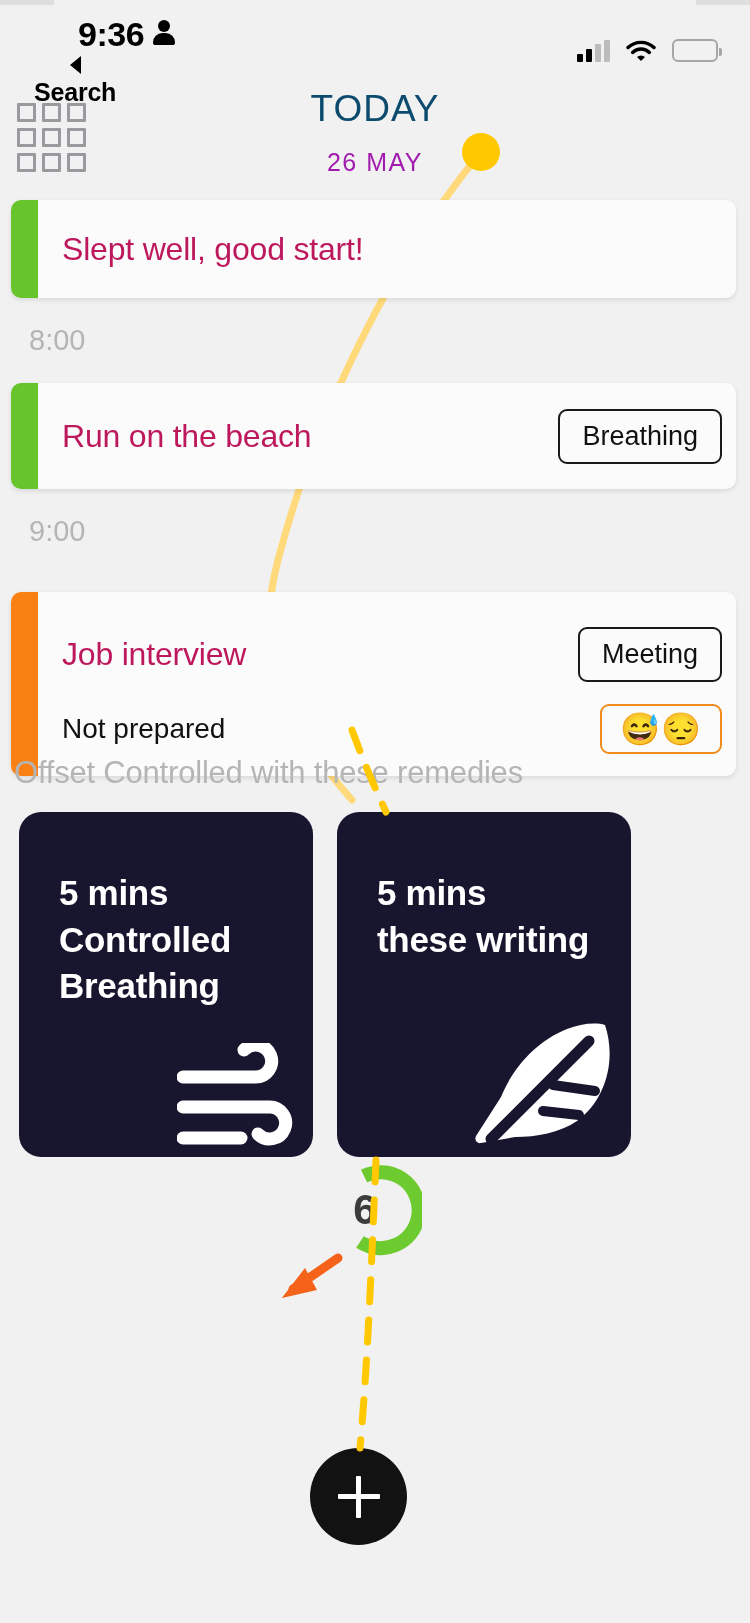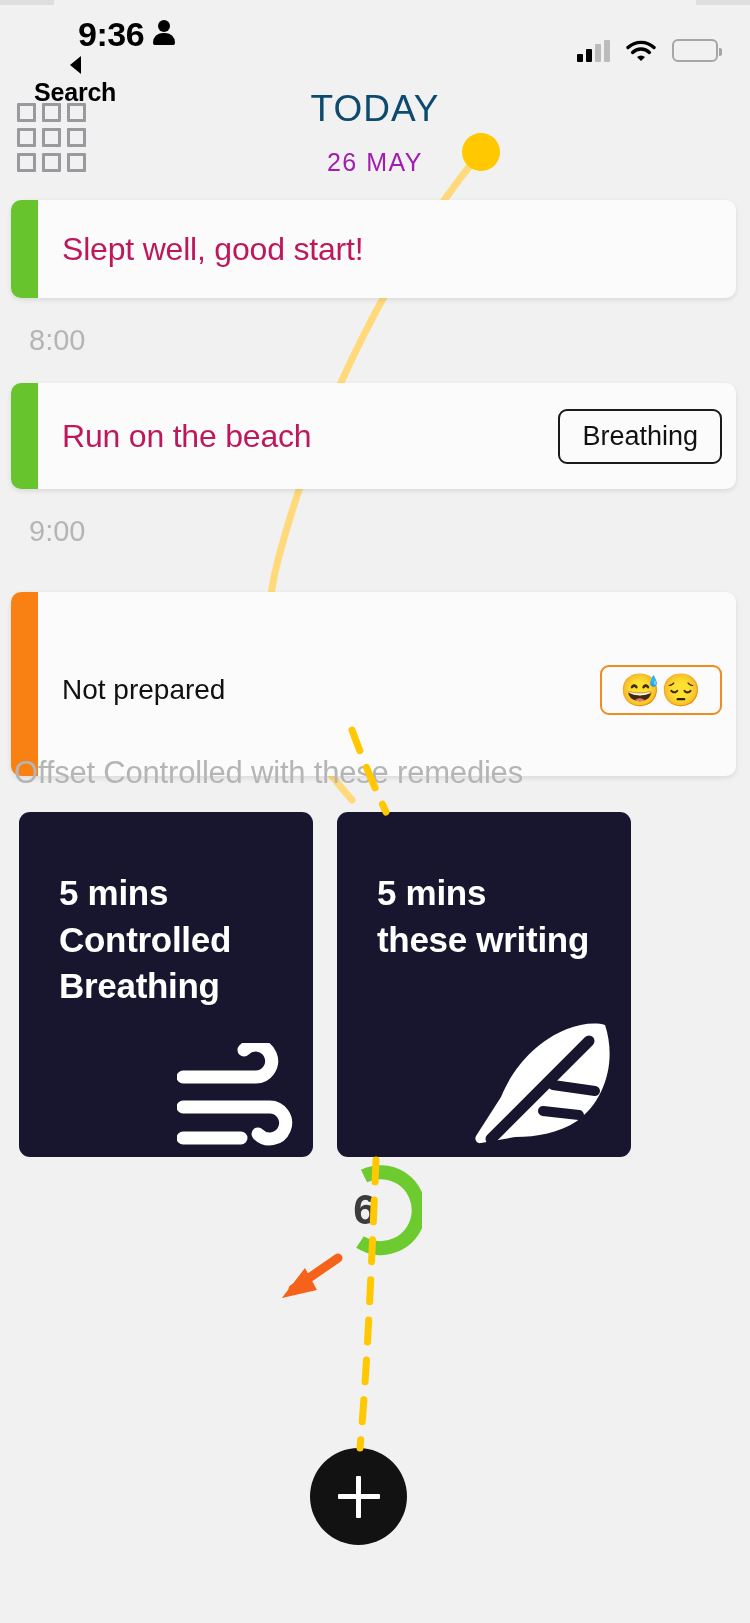--- a/index.html
+++ b/index.html
@@ -239,21 +239,21 @@
     left: 19px; top: 812px;
     display: flex;
     gap: 24px;
     z-index: 10;
   }
   .remedy-card {
     position: relative;
     width: 294px;
     height: 345px;
     background: #18152e;
-    border-radius: 11px;
+    border-radius: 22px;
     overflow: hidden;
   }
   .remedy-card .rtext {
     position: absolute;
     left: 40px; top: 58px;
     font-size: 35px;
     font-weight: bold;
     color: #fff;
     line-height: 1.33;
     letter-spacing: -0.3px;
@@ -387,20 +387,24 @@
         </div>
       </div>
     </div>
 
     <div class="time-label" style="margin-top:26px;margin-bottom:44px">9:00</div>
 
     <div class="event-card" style="height:184px">
       <div class="accent orange"></div>
       <div class="card-body" style="gap:22px;padding-top:12px">
         <div class="card-row">
+          <span class="event-title">Job interview</span>
+          <span class="tag">Meeting</span>
+        </div>
+        <div class="card-row">
           <span class="event-sub">Not prepared</span>
           <span class="emoji-chip">😅😔</span>
         </div>
       </div>
     </div>
   </div>
 
   <div class="remedies-title">Offset Controlled with these remedies</div>
 
   <div class="remedy-row">

